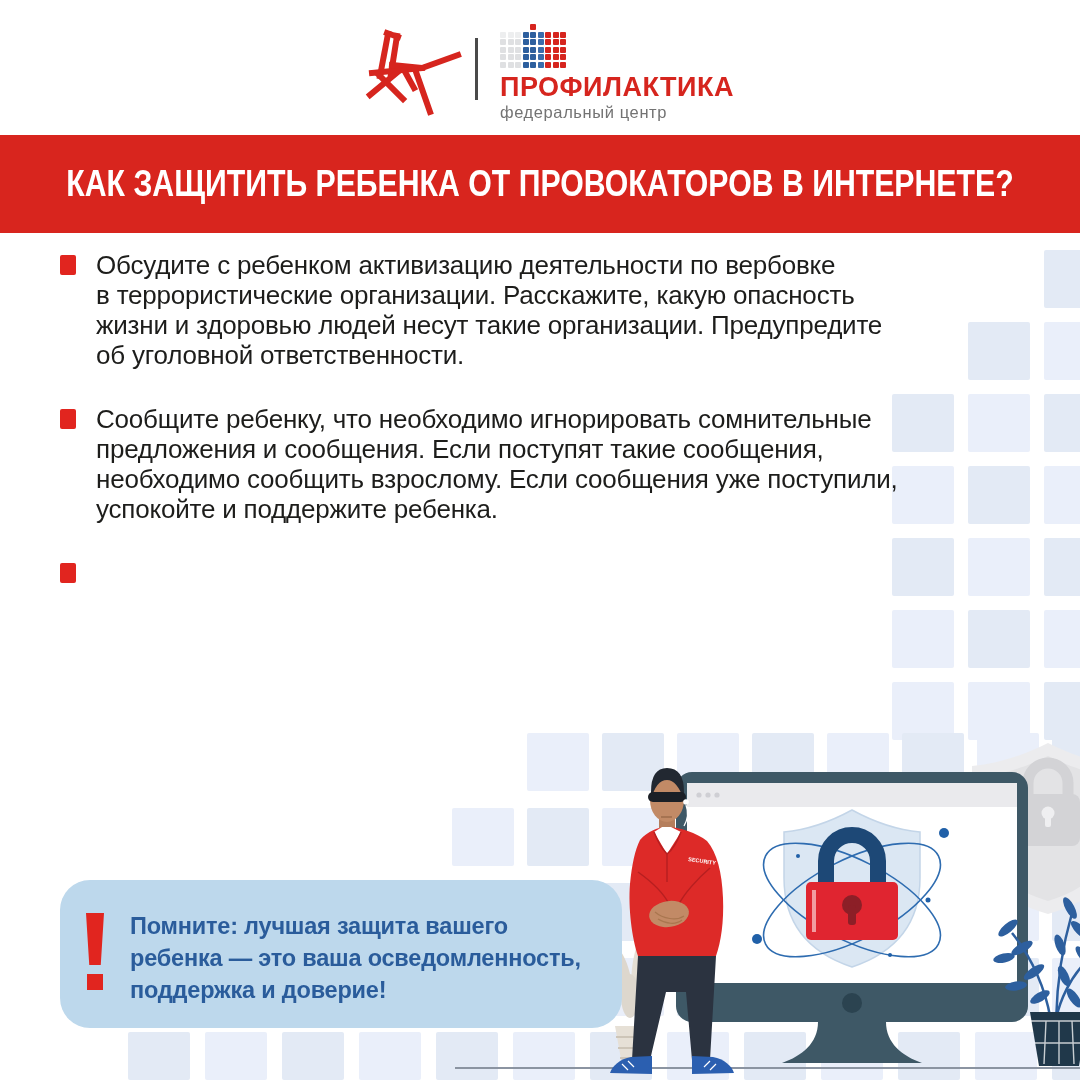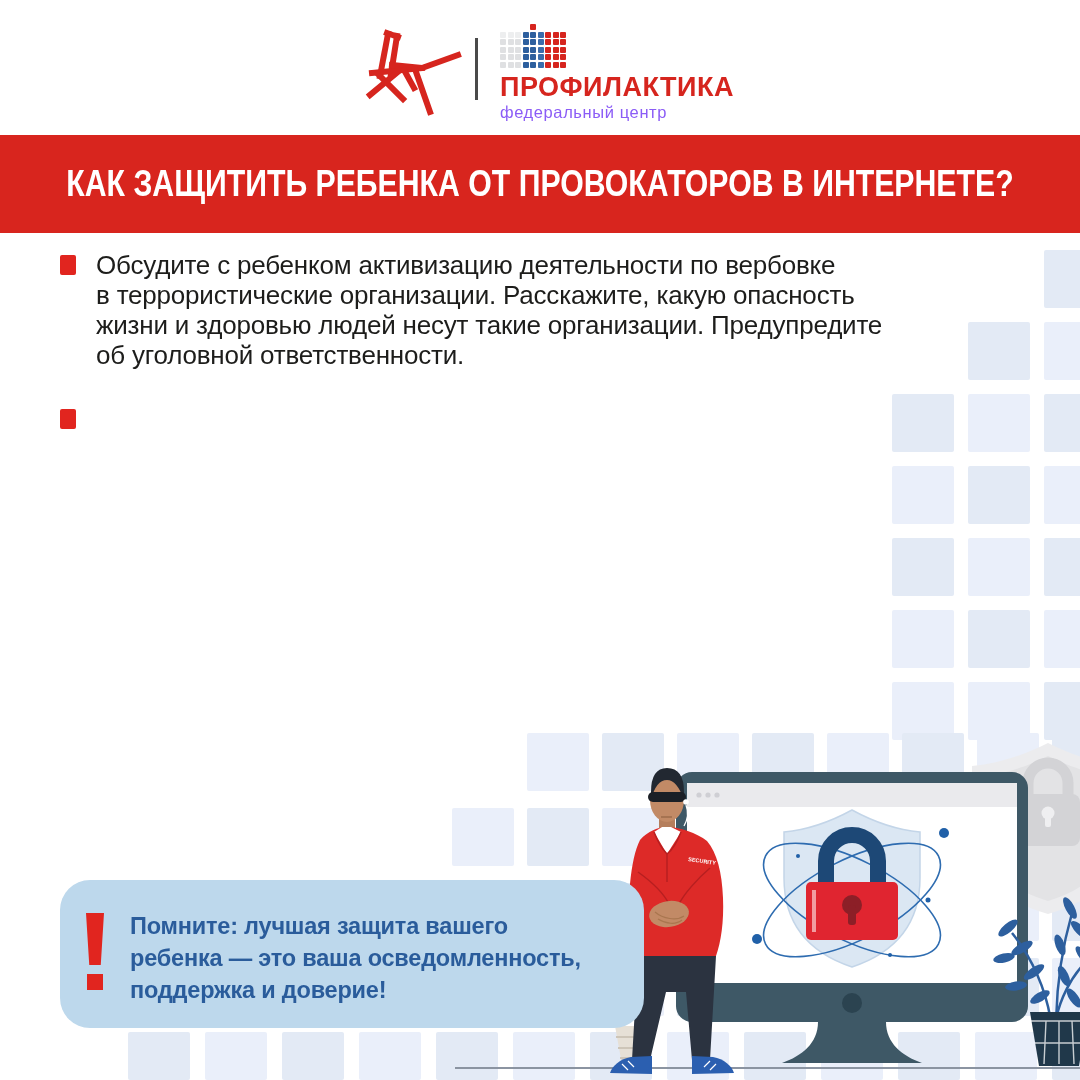--- a/index.html
+++ b/index.html
@@ -9,34 +9,34 @@
   .bg-squares{position:absolute;inset:0;z-index:0;}
   .bg-sq{position:absolute;border-radius:2px;}
   
   .header{position:absolute;left:0;top:0;width:1080px;height:135px;background:#fff;z-index:4;}
   .chair-icon{position:absolute;left:358px;top:20px;}
   .hdr-divider{position:absolute;left:475px;top:38px;width:3px;height:62px;background:#4a4a4a;}
   .brand{position:absolute;left:500px;top:16px;width:240px;text-align:left;}
   .brand-grid{display:inline-grid;grid-template-columns:repeat(9,6px);grid-auto-rows:6px;gap:1.5px;margin-bottom:5px;}
   .brand-grid i{display:block;border-radius:1px;}
   .brand-name{font-size:27px;font-weight:800;color:#d6251e;letter-spacing:.5px;line-height:28px;}
-  .brand-sub{font-size:16.5px;color:#8b5cf6;letter-spacing:.6px;margin-top:2px;}
+  .brand-sub{font-size:16.5px;color:#737373;letter-spacing:.6px;margin-top:2px;}
   
   .banner{position:absolute;left:0;top:135px;width:1080px;height:98px;background:#d8251e;z-index:3;
           display:flex;align-items:center;justify-content:center;}
   .banner h1{margin:0;color:#fff;font-size:36px;font-weight:800;white-space:nowrap;
              transform:scaleX(.84);transform-origin:center;letter-spacing:0;}
   
   .tips{position:absolute;left:60px;top:250px;width:960px;z-index:2;list-style:none;margin:0;padding:0;}
   .tips li{display:flex;gap:20px;margin-bottom:34px;}
   .tip-marker{flex:0 0 16px;width:16px;height:20px;background:#e1251f;border-radius:2px;margin-top:5px;}
   .tip-text{font-size:26px;line-height:30px;color:#1d1d1b;white-space:pre-line;letter-spacing:-.2px;}
   
   .callout{position:absolute;left:60px;top:880px;width:562px;height:148px;background:#bdd8ec;
-           border-radius:30px;z-index:3;padding-left:22px;}
+           border-radius:30px;z-index:3;}
   .exclaim{position:absolute;left:26px;top:33px;width:20px;height:82px;}
   .exclaim .bar{width:18px;height:52px;background:#e1251f;clip-path:polygon(0 0,100% 0,82% 100%,18% 100%);}
   .exclaim .dot{width:16px;height:16px;background:#e1251f;margin:9px 0 0 1px;}
   .callout-text{position:absolute;left:70px;top:30px;width:480px;margin:0;font-size:23.5px;line-height:32px;
                 font-weight:700;color:#2a5c9b;white-space:pre-line;letter-spacing:-.2px;}
   
   .illu{position:absolute;left:0;top:730px;width:1080px;height:350px;z-index:1;}
 </style>
 </head>
 <body>
@@ -198,20 +198,27 @@
   <ul class="tips">
     <li>
       <span class="tip-marker"></span>
       <span class="tip-text">Обсудите с ребенком активизацию деятельности по вербовке
 в террористические организации. Расскажите, какую опасность
 жизни и здоровью людей несут такие организации. Предупредите
 об уголовной ответственности.</span>
     </li>
     <li>
       <span class="tip-marker"></span>
+      <span class="tip-text">Сообщите ребенку, что необходимо игнорировать сомнительные
+предложения и сообщения. Если поступят такие сообщения,
+необходимо сообщить взрослому. Если сообщения уже поступили,
+успокойте и поддержите ребенка.</span>
+    </li>
+    <li>
+      <span class="tip-marker"></span>
     </li>
   </ul>
 
   <svg class="illu" width="1080" height="350" viewBox="0 730 1080 350">
 
     <g>
       <path d="M1048 743 C1076 757 1101 764 1124 766 L1124 832 C1124 874 1096 900 1048 914 C1000 900 972 874 972 832 L972 766 C995 764 1020 757 1048 743 Z" fill="#ececee"></path>
       <path d="M1048 756 C1072 768 1093 774 1112 776 L1112 830 C1112 866 1088 889 1048 901 C1008 889 984 866 984 830 L984 776 C1003 774 1024 768 1048 756 Z" fill="#e3e3e5"></path>
       <path d="M1028 796 L1028 783 A20 20 0 0 1 1068 783 L1068 796" stroke="#d3d3d6" stroke-width="11" fill="none"></path>
       <rect x="1016" y="794" width="64" height="52" rx="8" fill="#d3d3d6"></rect>

